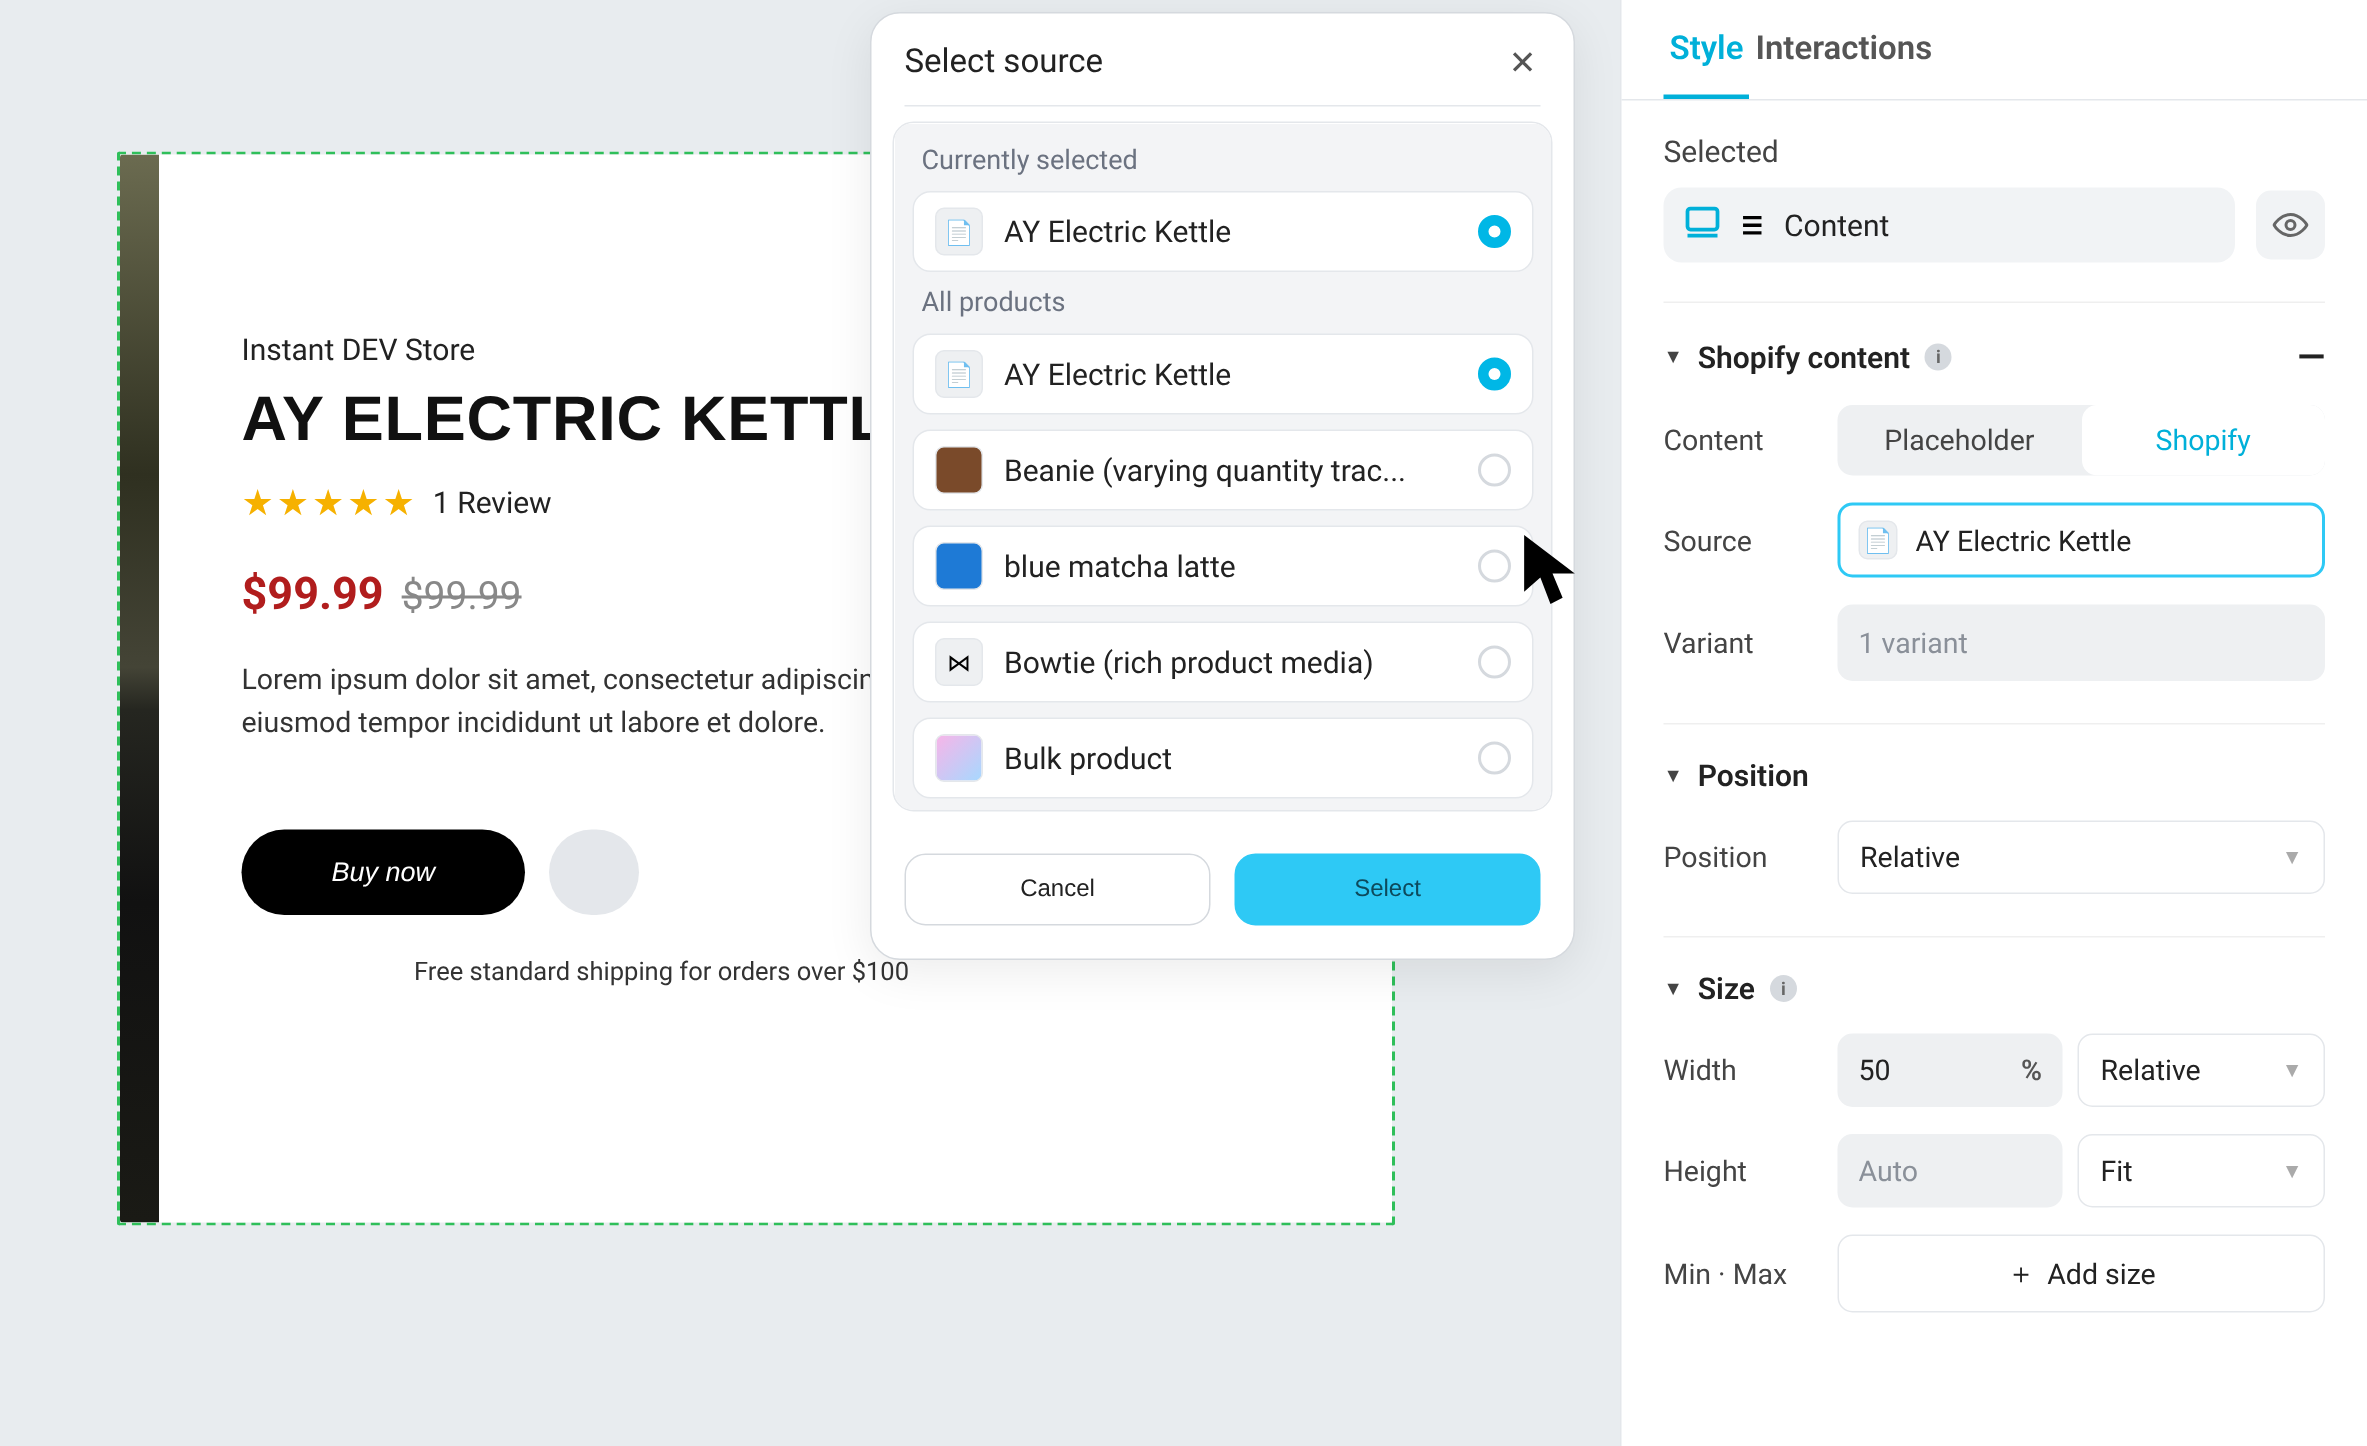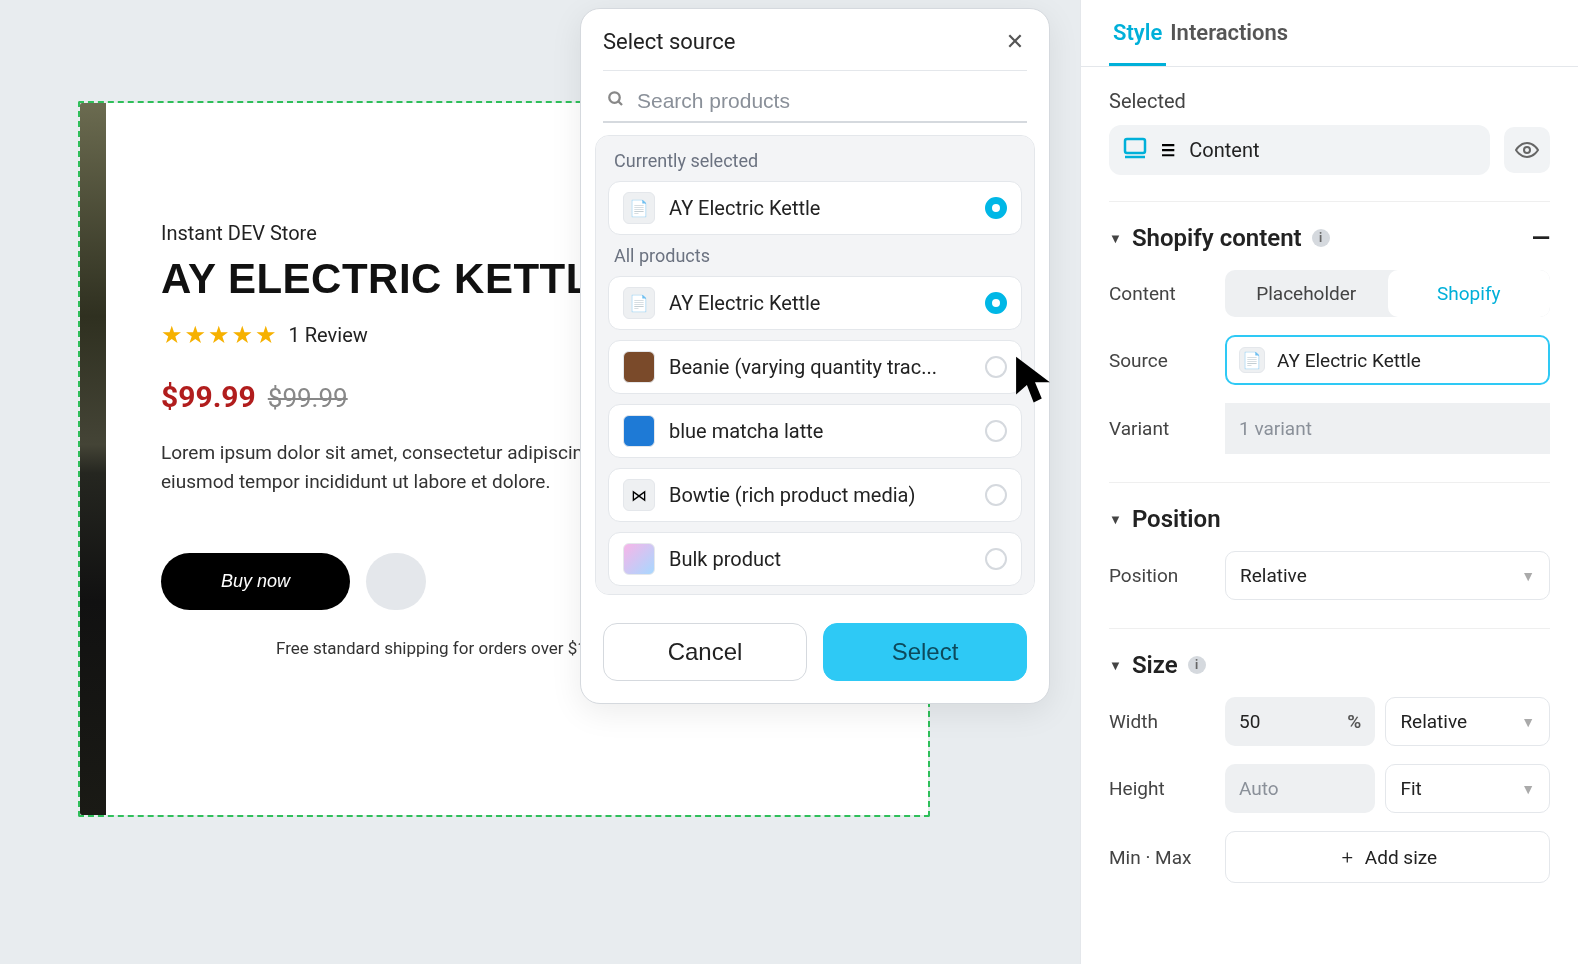--- a/index.html
+++ b/index.html
@@ -39,21 +39,21 @@
   .search-input { border:none; outline:none; font-size:21px; color:#333; flex:1; background:transparent; }
   .search-input::placeholder { color:#8a9099; }
   .list-scroll { margin:0 14px 14px; background:#f3f4f6; border:1px solid #e4e7eb; border-radius:14px; padding:14px 12px 8px; max-height:460px; overflow:auto; }
   .list-label { font-size:18px; color:#6b7280; margin:0 6px 10px; }
   .product-item { display:flex; align-items:center; gap:14px; background:#fff; border:1px solid #e4e7eb; border-radius:12px; padding:10px 14px; margin-bottom:10px; cursor:pointer; }
   .thumb { width:32px; height:32px; border-radius:6px; background:#eef0f2; border:1px solid #e4e7eb; display:flex; align-items:center; justify-content:center; font-size:16px; }
   .item-name { flex:1; font-size:20px; color:#222; white-space:nowrap; overflow:hidden; text-overflow:ellipsis; }
   .radio { width:22px; height:22px; border-radius:50%; border:2px solid #d5d9de; }
   .radio.active { border:7px solid #00b7e6; background:#fff; }
   .modal-footer { display:flex; gap:16px; padding:14px 22px 22px; }
-  .foot-btn { flex:1; border-radius:14px; padding:14px 16px; font-size:24px; font-weight:500; cursor:pointer; }
+  .foot-btn { flex:1; border-radius:14px; padding:14px 16px; font-size:16px; font-weight:500; cursor:pointer; }
   .cancel-btn { background:#fff; border:1px solid #d5d9de; color:#222; }
   .select-btn { background:#2ec9f5; border:1px solid #2ec9f5; color:#0d4a5c; }
 
   .cursor { position:absolute; left:1010px; top:354px; width:50px; height:54px; pointer-events:none; z-index:50; }
 
   
   .side-panel { position:absolute; right:0; top:0; bottom:0; width:498px; background:#fff; border-left:1px solid #e4e7eb; display:flex; flex-direction:column; }
   .tabs { display:flex; padding:0 28px; border-bottom:1px solid #e4e7eb; }
   .tab { padding:20px 4px 18px; font-size:22px; font-weight:600; color:#555; cursor:pointer; border-bottom:3px solid transparent; }
   .tab.active { color:#00b0d9; border-bottom-color:#00b0d9; }
@@ -62,31 +62,31 @@
   .selected-box { display:flex; align-items:center; justify-content:space-between; gap:14px; margin-bottom:26px; }
   .selected-pill { flex:1; display:flex; align-items:center; gap:14px; background:#f1f3f5; border-radius:12px; padding:12px 14px; }
   .selected-name { font-size:20px; color:#222; }
   .eye-btn { width:46px; height:46px; background:#f1f3f5; border-radius:10px; display:flex; align-items:center; justify-content:center; cursor:pointer; }
   .icon-monitor { color:#00b0d9; }
   
   .section { border-top:1px solid #efefef; padding:22px 0 10px; }
   .section-head { display:flex; align-items:center; justify-content:space-between; margin-bottom:18px; cursor:pointer; }
   .section-title-wrap { display:flex; align-items:center; gap:10px; }
   .caret-icon { font-size:13px; color:#444; }
-  .section-title { font-size:24px; font-weight:600; color:#222; }
+  .section-title { font-size:20px; font-weight:600; color:#222; }
   .info-dot { width:18px; height:18px; border-radius:50%; background:#d5d9de; color:#666; font-size:12px; display:inline-flex; align-items:center; justify-content:center; font-weight:700; }
   .minus-icon { font-size:24px; font-weight:700; color:#222; }
   .prop-row { display:flex; align-items:center; gap:16px; margin-bottom:18px; }
   .prop-label { width:100px; font-size:19px; color:#444; }
   .seg { display:flex; background:#eef0f2; border-radius:10px; overflow:hidden; flex:1; }
   .seg-item { flex:1; padding:12px 0; text-align:center; font-size:19px; color:#444; cursor:pointer; }
   .seg-item.active { background:#fff; color:#00b0d9; border-radius:10px; margin:0; }
   .src-field { flex:1; display:flex; align-items:center; gap:12px; border:2px solid #2ec9f5; border-radius:10px; padding:10px 12px; cursor:pointer; }
   .src-text { font-size:19px; color:#222; }
-  .variant-field { flex:1; background:#eef0f2; border-radius:0; padding:14px 14px; font-size:19px; color:#8a9099; }
+  .variant-field { flex:1; background:#eef0f2; border-radius:10px; padding:14px 14px; font-size:19px; color:#8a9099; }
   .select-field { flex:1; display:flex; align-items:center; justify-content:space-between; border:1px solid #e4e7eb; border-radius:10px; padding:12px 14px; font-size:19px; color:#222; cursor:pointer; }
   .chev-down { color:#aaa; font-size:14px; }
   .numfield-wrap { display:flex; gap:10px; flex:1; }
   .numfield { flex:1; display:flex; align-items:center; justify-content:space-between; background:#eef0f2; border-radius:10px; padding:12px 14px; font-size:19px; color:#222; }
   .numfield .unit { color:#555; font-weight:600; }
   .numfield.placeholder { color:#8a9099; }
   .addsize-btn { flex:1; display:flex; align-items:center; justify-content:center; gap:8px; border:1px solid #e4e7eb; border-radius:10px; padding:12px 14px; font-size:19px; color:#222; cursor:pointer; }
 </style>
 </head>
 <body>
@@ -123,29 +123,20 @@
     </div>
   </div>
 </div>
 
 <div class="modal">
   <div class="modal-head">
     <div class="modal-title">Select source</div>
     <div class="modal-close">✕</div>
   </div>
   <div class="modal-divider"></div>
-  <div class="search-wrap">
-    <span class="search-icon">
-      <svg width="18" height="18" viewBox="0 0 24 24" fill="none" stroke="currentColor" stroke-width="3">
-          <circle cx="10" cy="10" r="7"></circle>
-          <line x1="20" y1="20" x2="15" y2="15"></line>
-        </svg>
-    </span>
-    <input class="search-input" placeholder="Search products" style="">
-  </div>
   <div class="list-scroll">
     <div class="list-label">Currently selected</div>
     <div class="product-item">
       <div class="thumb">📄</div>
       <div class="item-name">AY Electric Kettle</div>
       <div class="radio active"></div>
     </div>
     <div class="list-label">All products</div>
 
     <div class="product-item">

